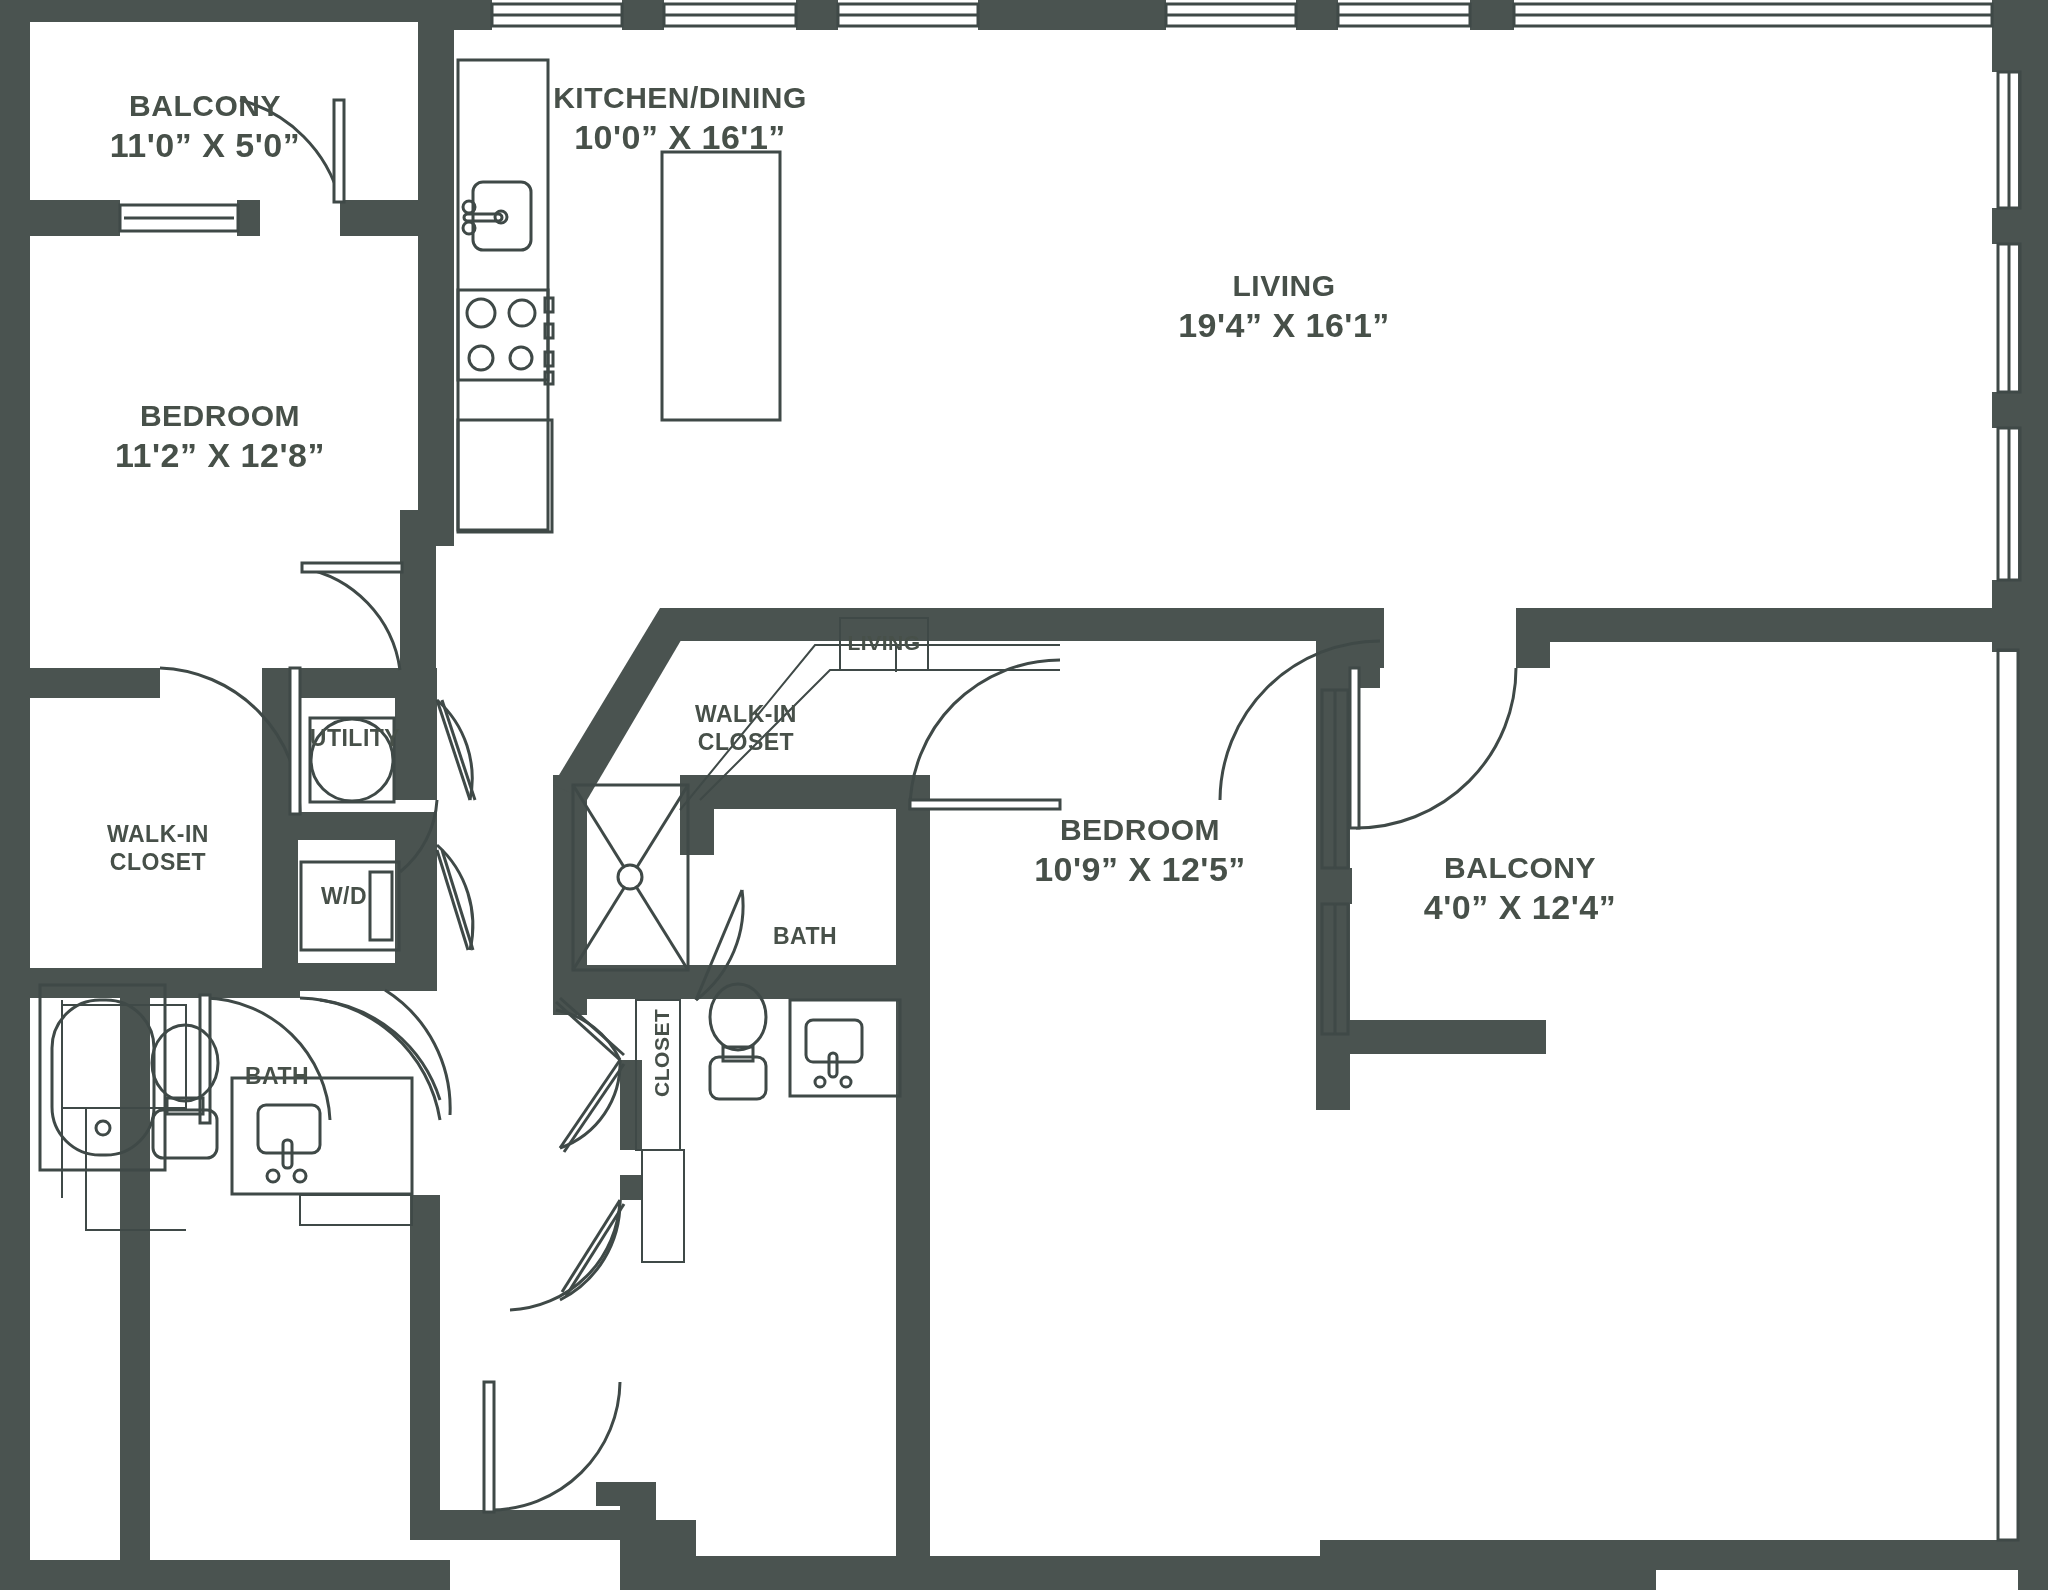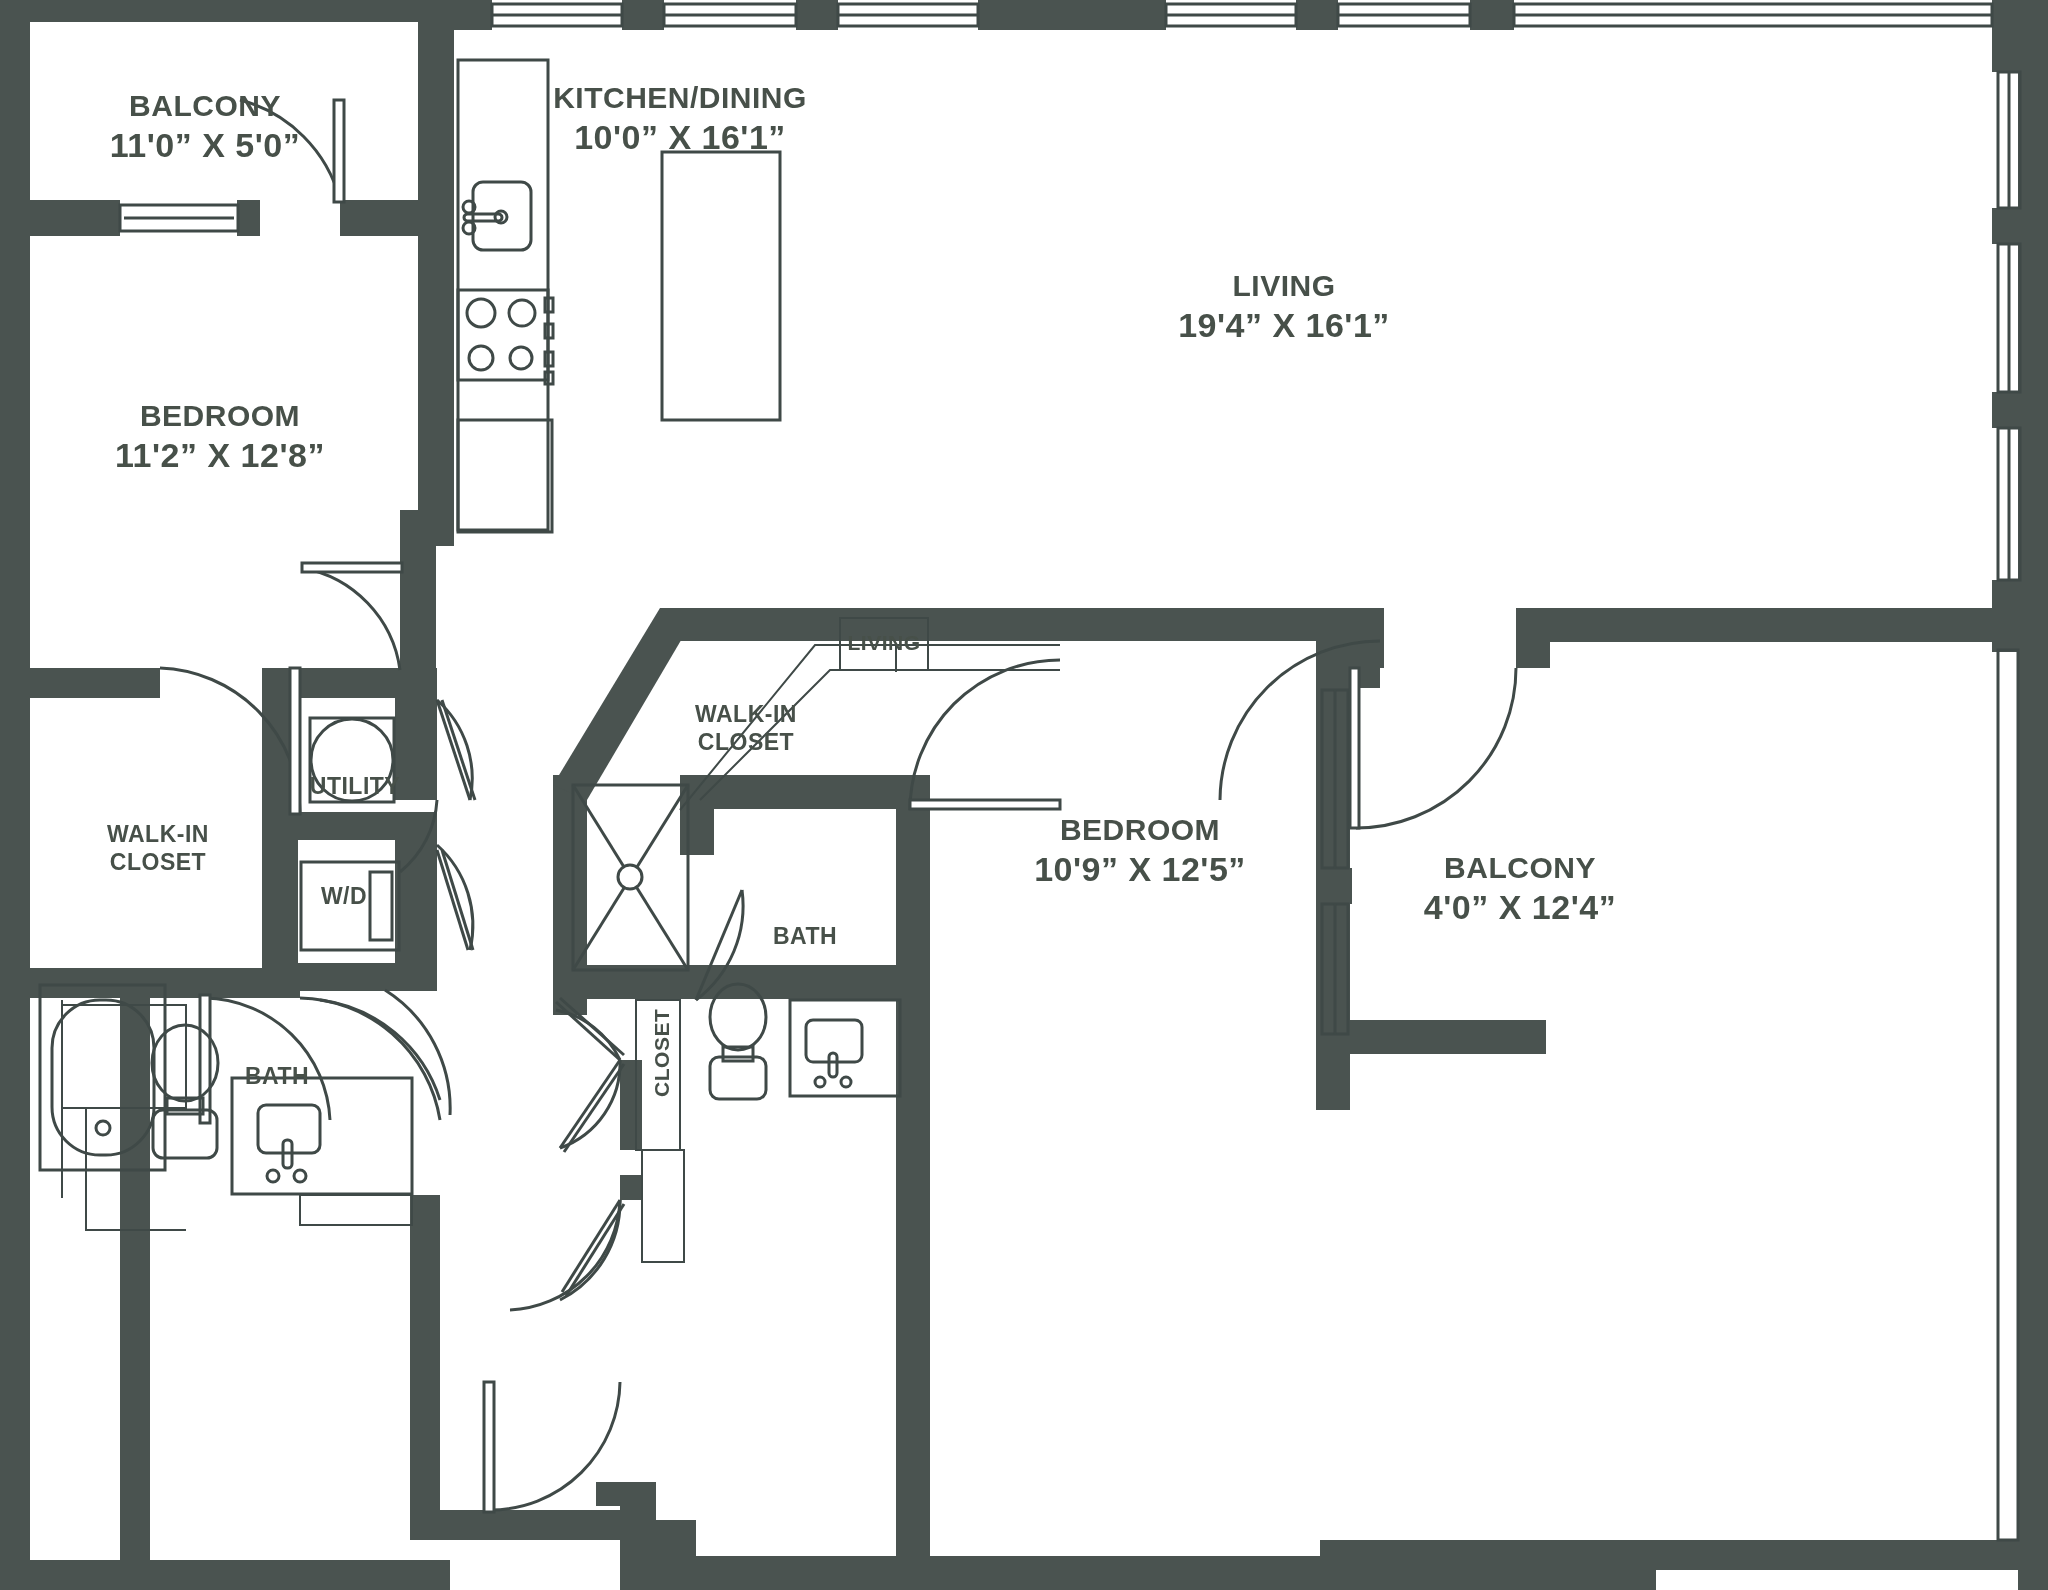--- a/index.html
+++ b/index.html
@@ -314,21 +314,21 @@
 <div class="rlabel" style="left:1094px;top:268px; width:380px;">
   <span class="nm">LIVING</span>
   <span class="dim">19'4” X 16'1”</span>
 </div>
 
 <div class="rlabel small" style="left:58px; top:820px; width:200px;">
   <span class="nm">WALK-IN</span>
   <span class="nm">CLOSET</span>
 </div>
 
-<div class="rlabel small" style="left:300px;top:772px; width:110px;text-align:center;">
+<div class="rlabel small" style="left:300px;top:724px; width:110px;text-align:center;">
   <span class="nm">UTILITY</span>
 </div>
 
 <div class="rlabel small" style="left:294px;top:882px; width:100px;">
   <span class="nm">W/D</span>
 </div>
 
 <div class="rlabel small" style="left:212px;top:1062px;width:130px;">
   <span class="nm">BATH</span>
 </div>

